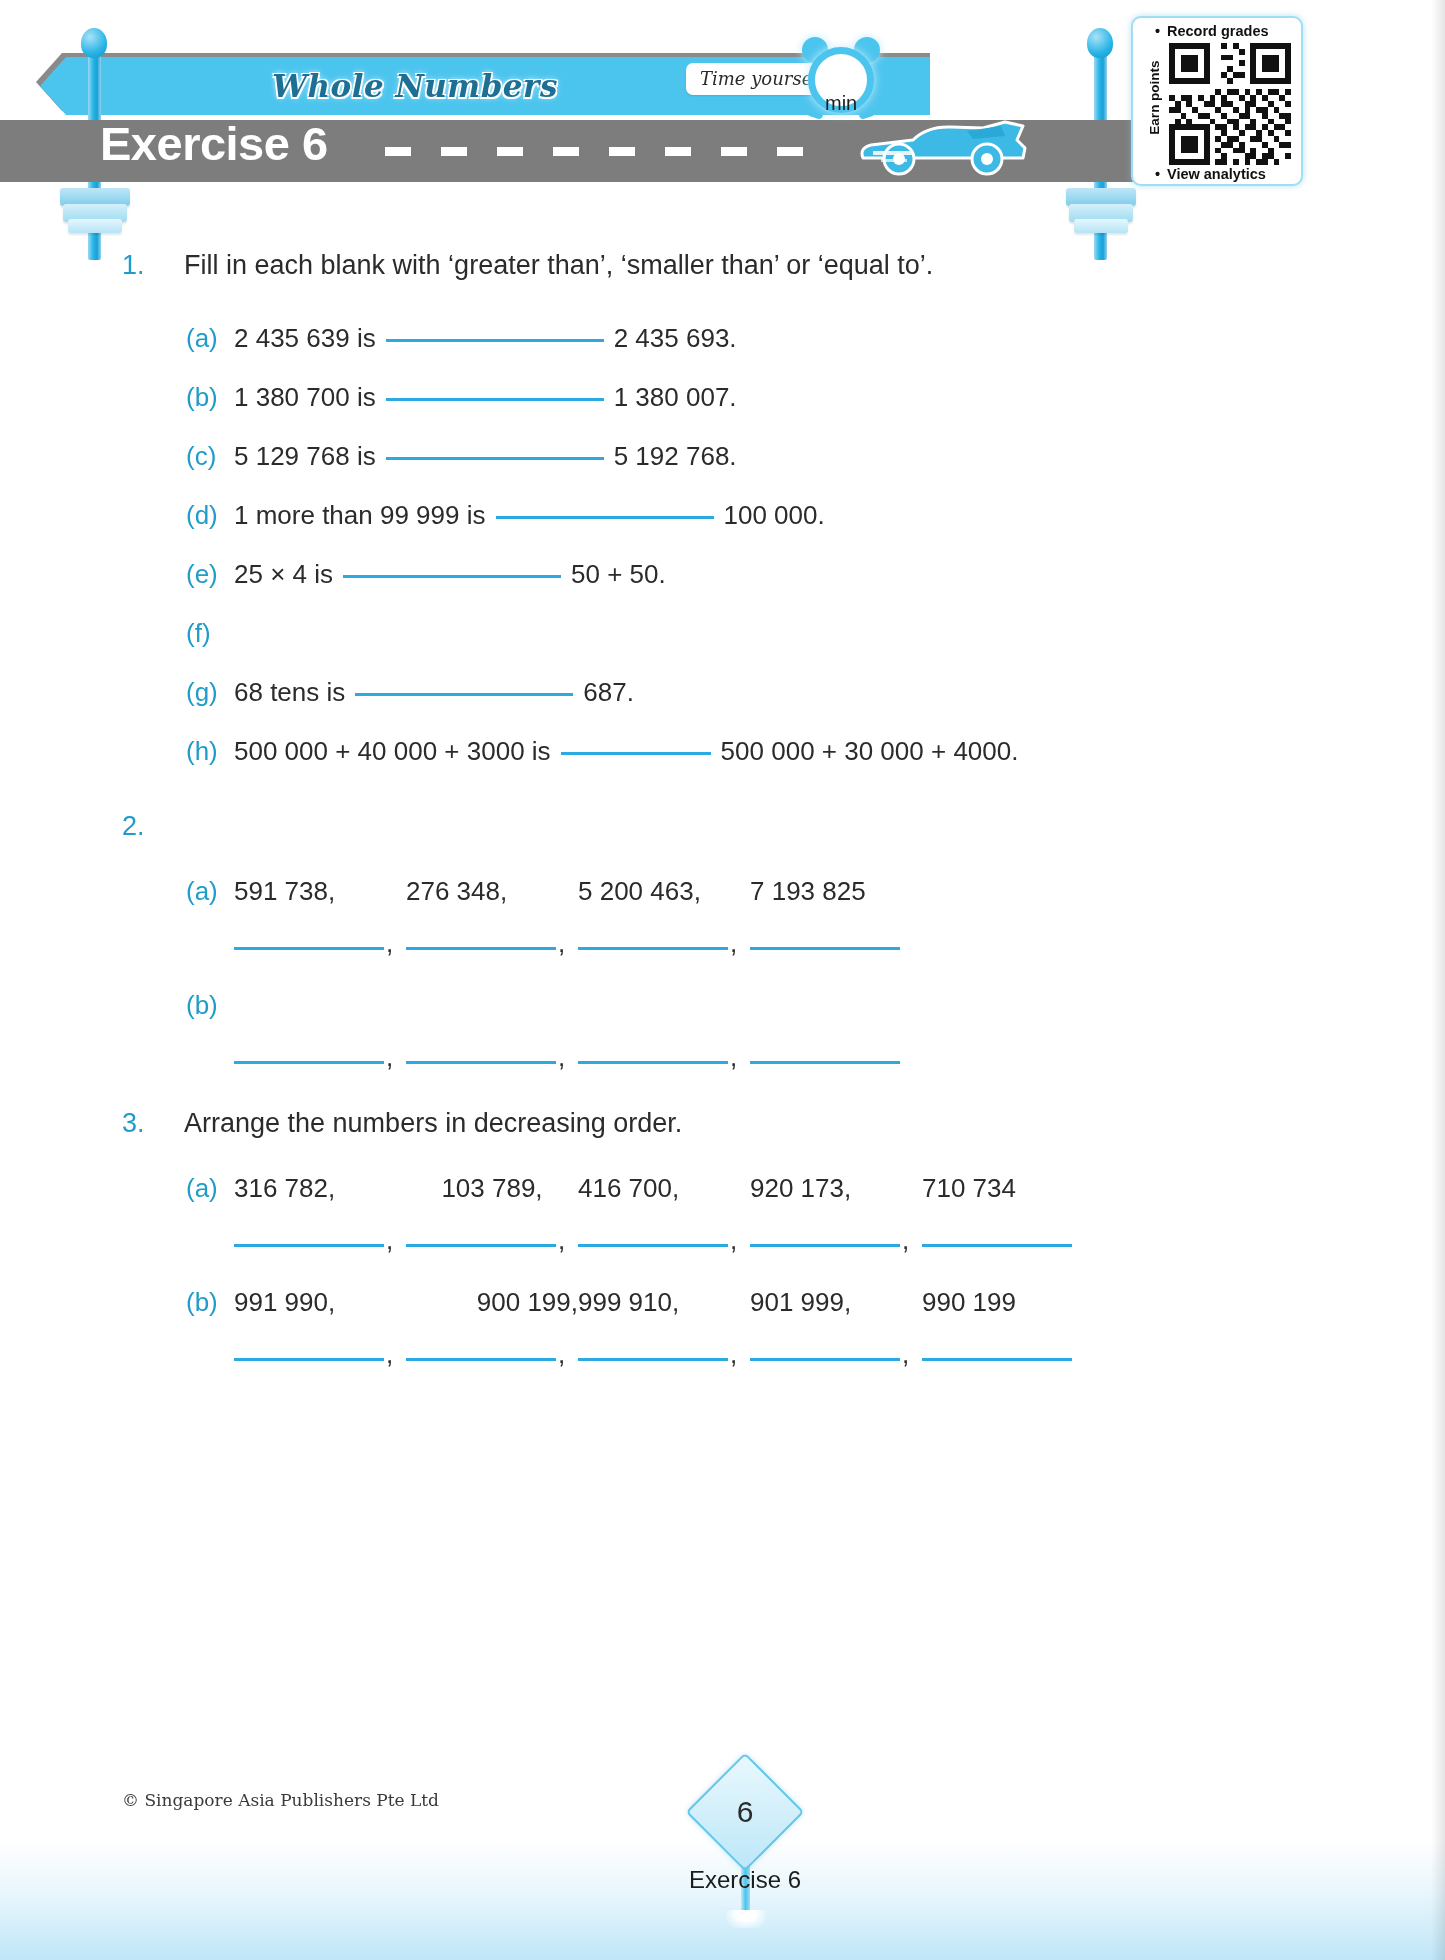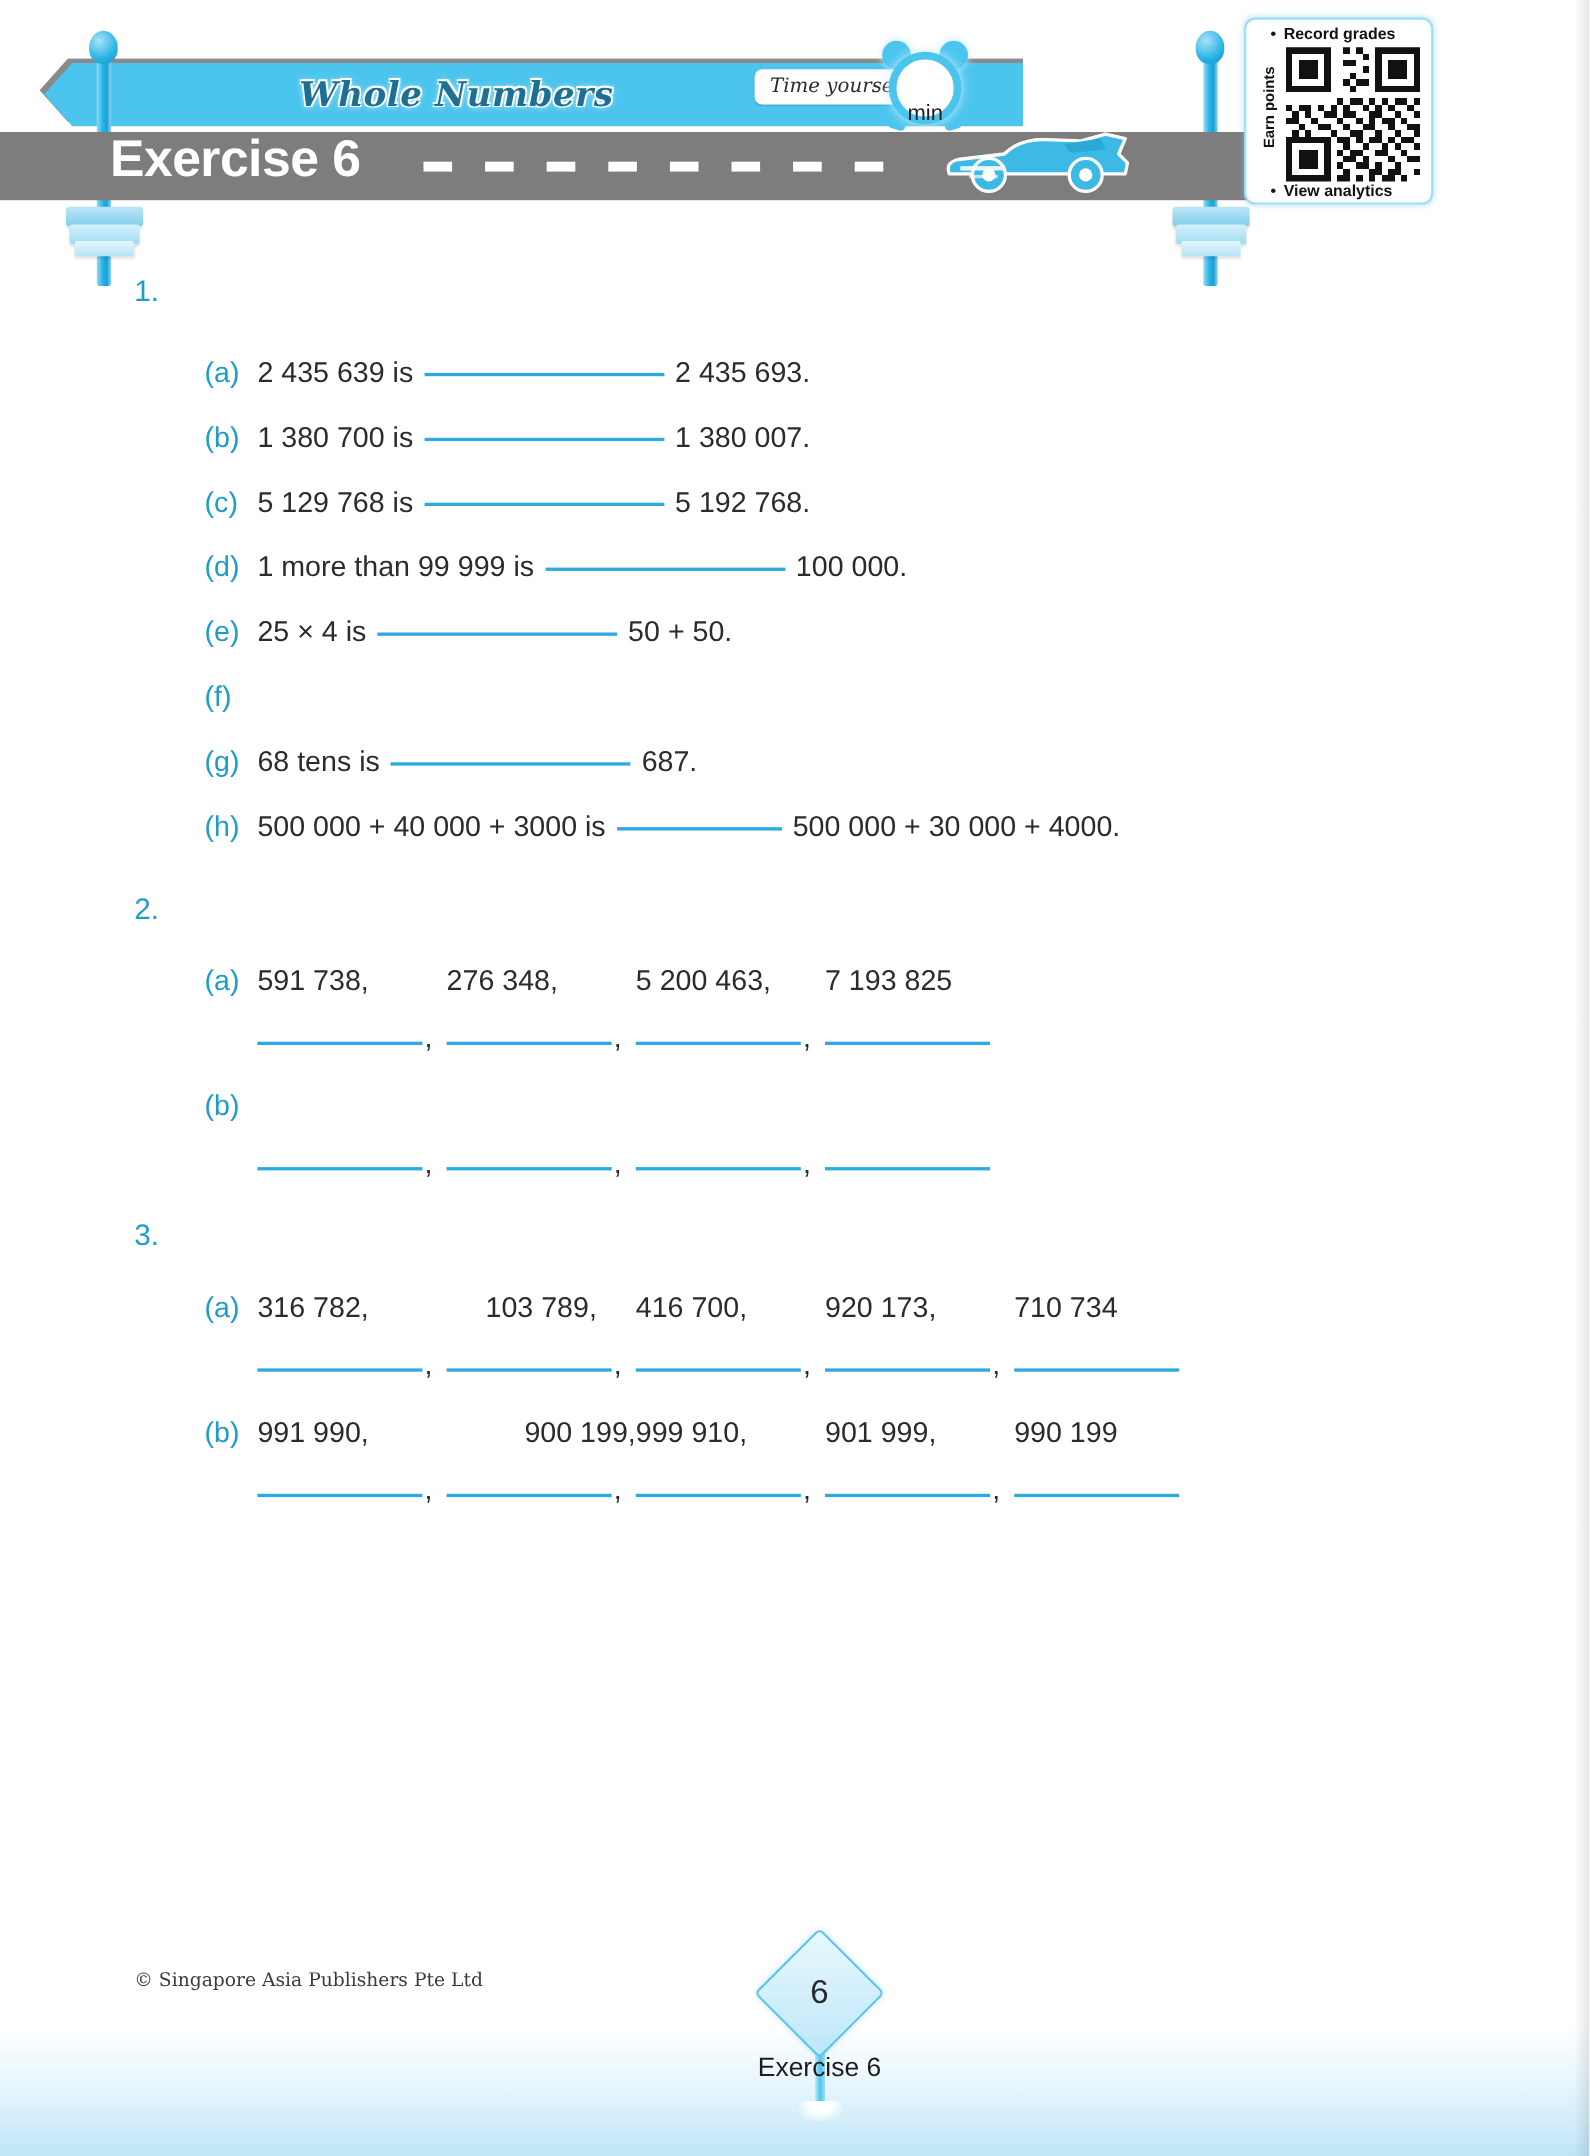--- a/index.html
+++ b/index.html
@@ -399,20 +399,21 @@
     </div>
     <div class="qr-bot">
       <span class="qr-bullet">•</span><span>View analytics</span>
     </div>
   </div>
 </div>
 
 <div class="content" id="content">
     <div class="q-block" style="margin-top: 0px;">
       <div class="q-num">1.</div>
+      <div class="q-text">Fill in each blank with ‘greater than’, ‘smaller than’ or ‘equal to’.</div>
     </div>
     <div class="sub-row" style="margin-top: 42px;">
       <div class="sub-label">(a)</div>
       <div class="sub-body"><span>2 435 639 is</span><span class="blank" style="width: 218px;"></span><span>2 435 693.</span></div>
     </div>
     <div class="sub-row" style="margin-top: 28px;">
       <div class="sub-label">(b)</div>
       <div class="sub-body"><span>1 380 700 is</span><span class="blank" style="width: 218px;"></span><span>1 380 007.</span></div>
     </div>
     <div class="sub-row" style="margin-top: 28px;">
@@ -482,20 +483,21 @@
       <div class="ans-cell" style="width: 172px;">
         <span class="ans-line" style="width: 150px;"></span>
         <span class="ans-comma">,</span>
       </div>
       <div class="ans-cell" style="width: 172px;">
         <span class="ans-line" style="width: 150px;"></span>
       </div>
     </div>
     <div class="q-block" style="margin-top: 44px;">
       <div class="q-num">3.</div>
+      <div class="q-text">Arrange the numbers in decreasing order.</div>
     </div>
     <div class="nums-row" style="margin-top: 34px;">
       <div class="sub-label">(a)</div>
       <div class="nums-list">
         <div class="num-cell" style="width: 172px;">316 782,</div>
         <div class="num-cell" style="width: 172px; text-align: center;">103 789,</div>
         <div class="num-cell" style="width: 172px;">416 700,</div>
         <div class="num-cell" style="width: 172px;">920 173,</div>
         <div class="num-cell" style="width: 172px;">710 734</div>
       </div>

